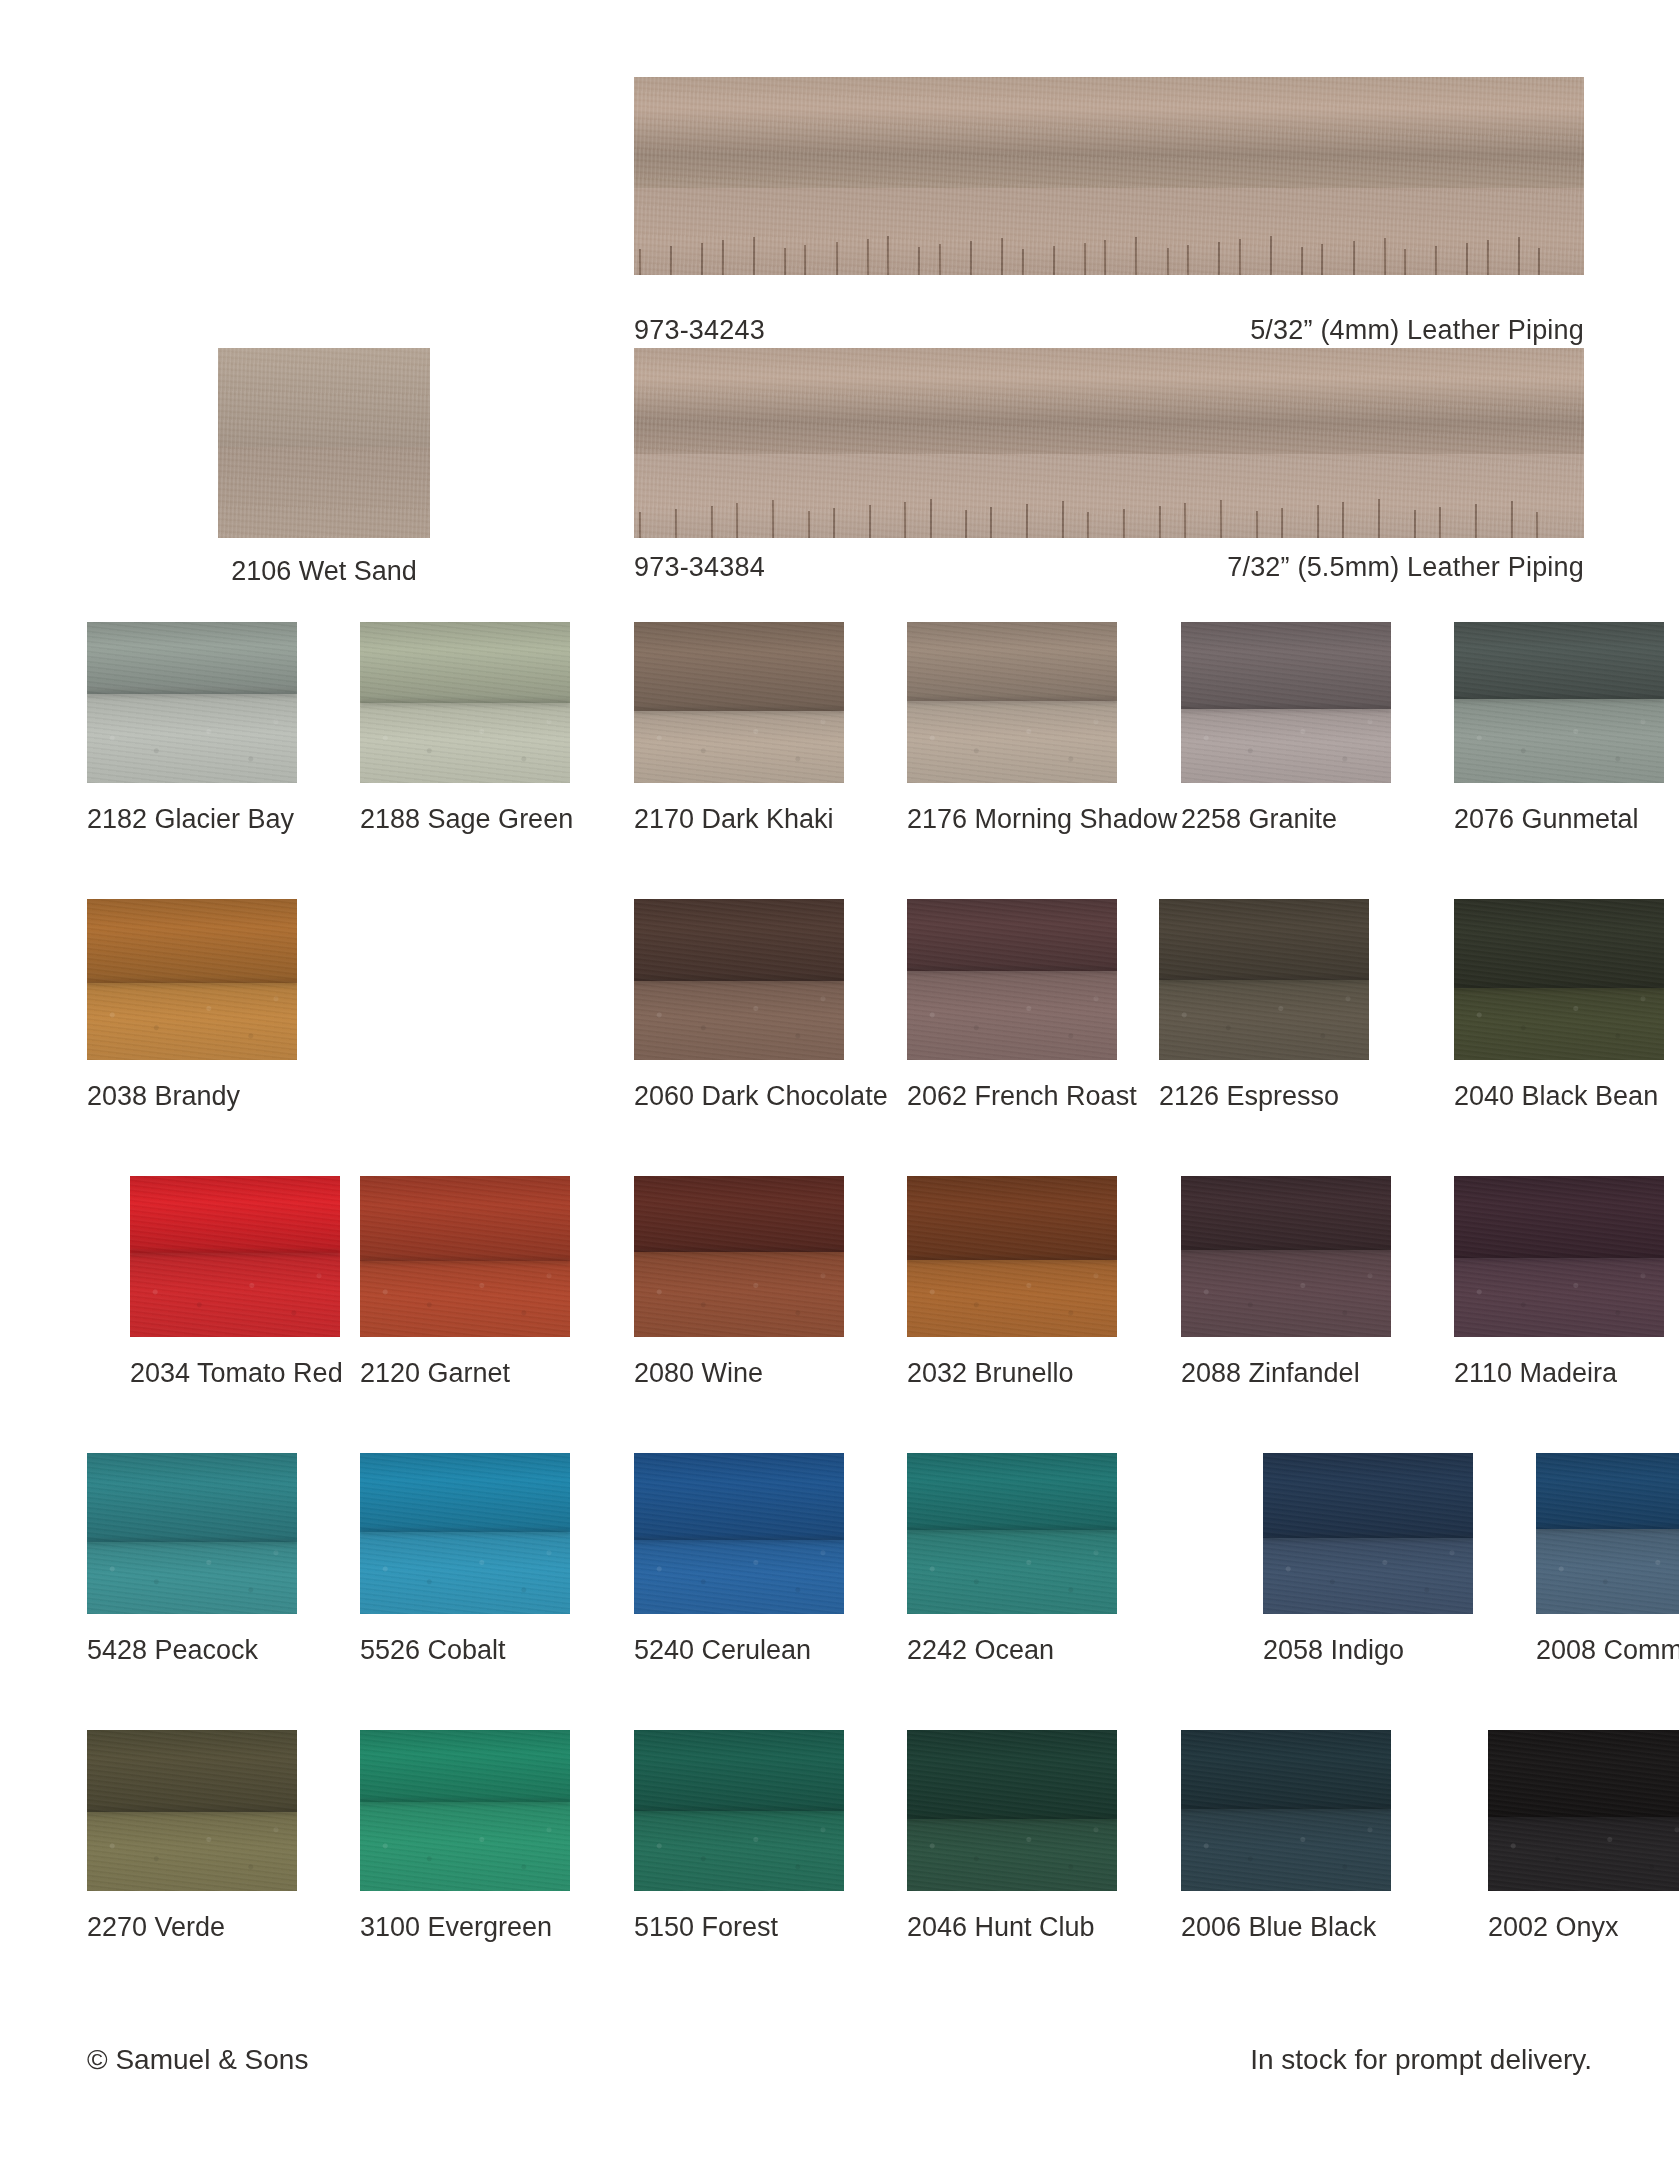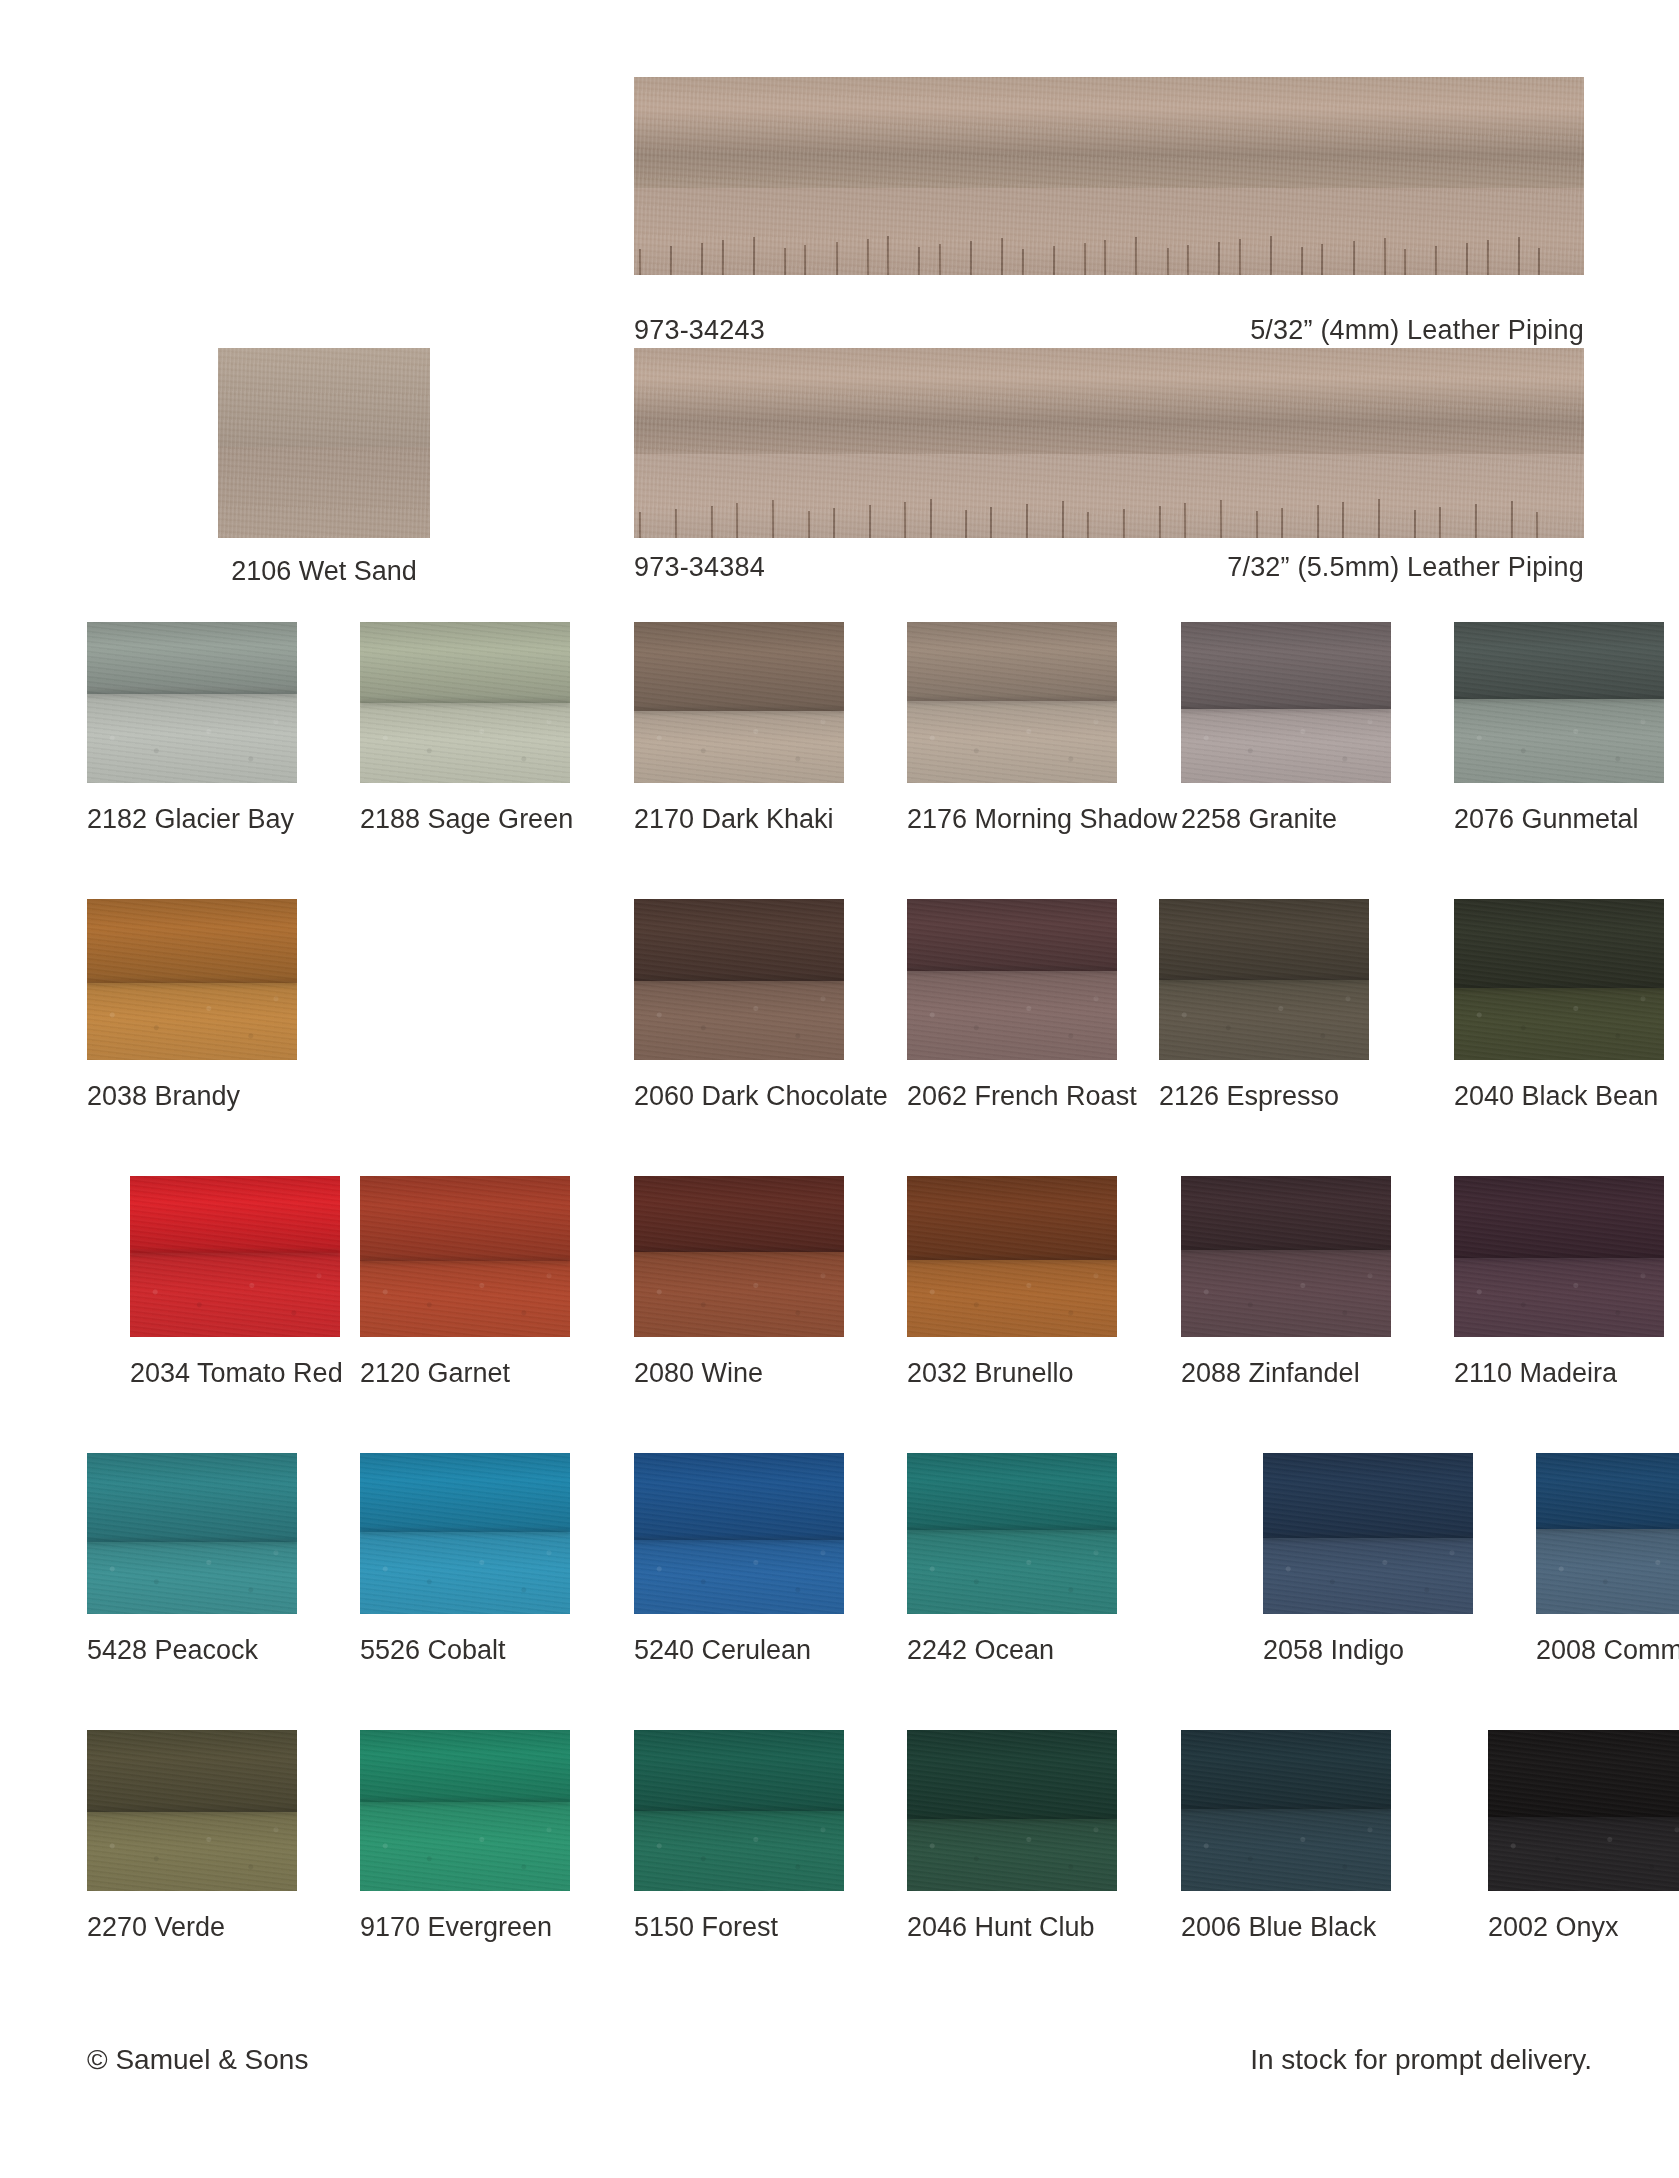--- a/index.html
+++ b/index.html
@@ -497,21 +497,21 @@
           </div>
           <div class="cell-label">2270 Verde</div>
         </div>
         <div class="cell" style="left: 273px;">
           <div class="swatch">
             <div class="band-top" style="height: 45%; background: linear-gradient(rgb(29, 120, 92) 0%, rgb(33, 137, 105) 34%, rgb(27, 113, 86) 100%);"></div>
             <div class="band-bot" style="height: 55%; background: linear-gradient(rgb(40, 135, 102) 0%, rgb(44, 149, 112) 45%, rgb(41, 139, 105) 100%);"></div>
             <div class="seam" style="top: calc(45% - 3px);"></div>
             <div class="pebble"></div>
           </div>
-          <div class="cell-label">9170 Evergreen</div>
+          <div class="cell-label">3100 Evergreen</div>
         </div>
         <div class="cell" style="left: 547px;">
           <div class="swatch">
             <div class="band-top" style="height: 50%; background: linear-gradient(rgb(24, 85, 71) 0%, rgb(28, 96, 80) 34%, rgb(23, 79, 66) 100%);"></div>
             <div class="band-bot" style="height: 50%; background: linear-gradient(rgb(33, 101, 82) 0%, rgb(37, 111, 90) 45%, rgb(34, 104, 84) 100%);"></div>
             <div class="seam" style="top: calc(50% - 3px);"></div>
             <div class="pebble"></div>
           </div>
           <div class="cell-label">5150 Forest</div>
         </div>

